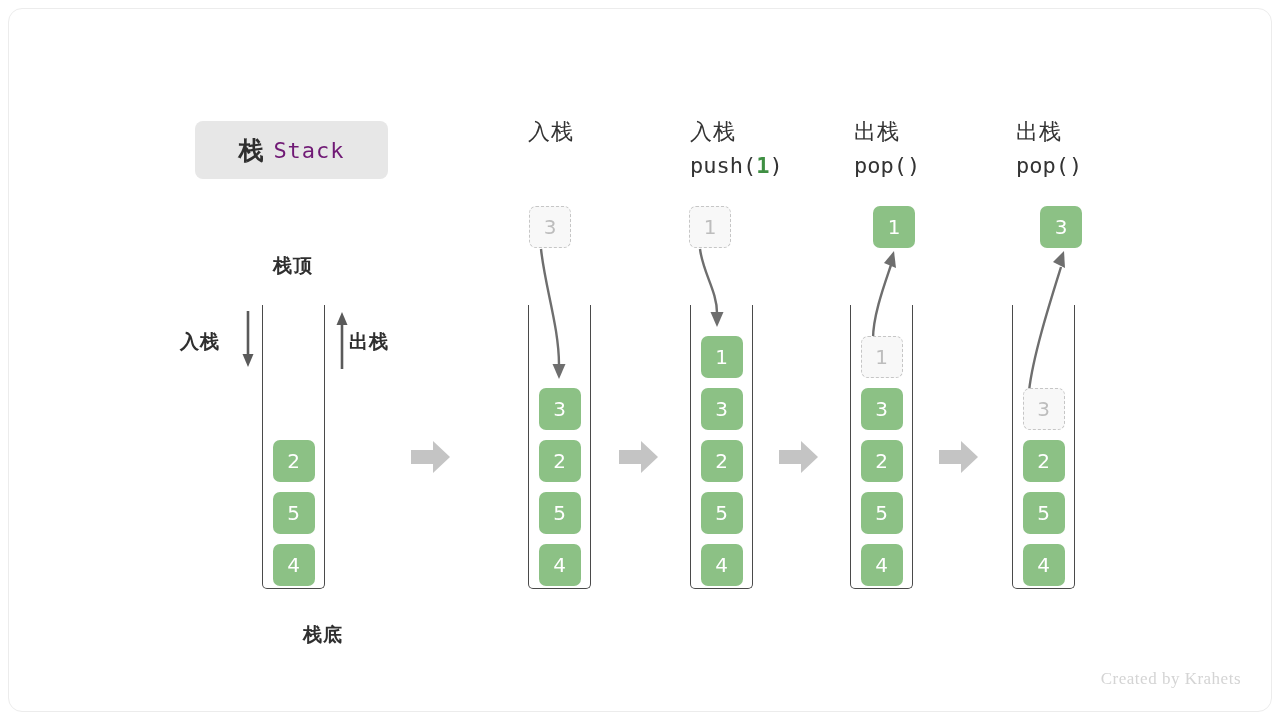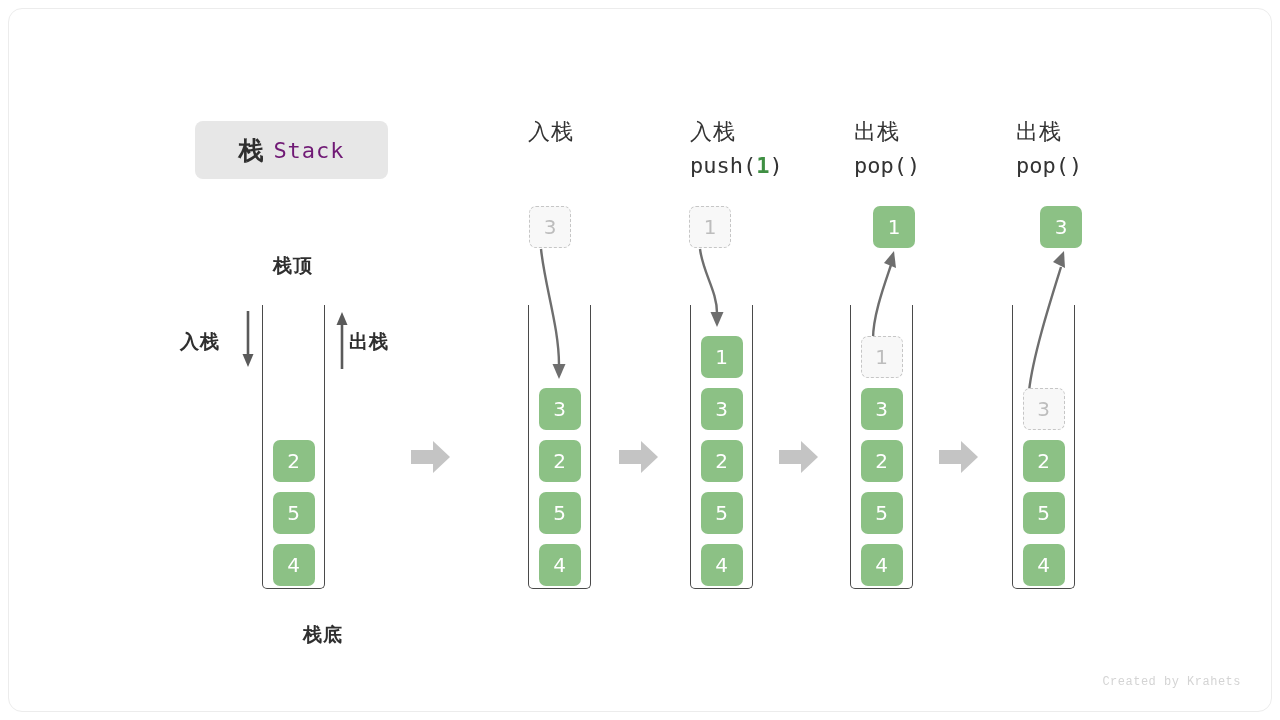--- a/index.html
+++ b/index.html
@@ -88,22 +88,22 @@
   
   .lbl-bold {
     font-size: 19px; font-weight: 700; color: #2f2f2f;
     font-family: "DejaVu Sans", "Liberation Sans", sans-serif;
     letter-spacing: 1px; white-space: nowrap;
   }
 
   
   #watermark {
     right: 30px; bottom: 22px;
-    font-family: Liberation Mono, monospace;
-    font-size: 12px; color: #d4d4d4; letter-spacing: .5px;
+    font-family: Liberation Serif, serif;
+    font-size: 17px; color: #d4d4d4; letter-spacing: .5px;
   }
 
   svg { overflow: visible; }
 </style>
 </head>
 <body>
 
 <div id="card">
 
   <div class="abs" id="title-chip">

